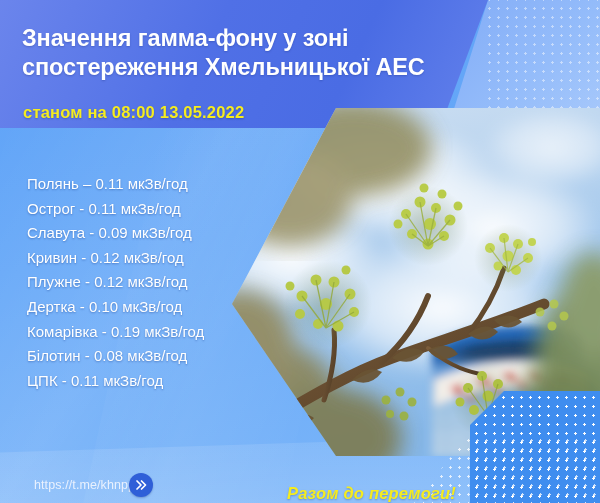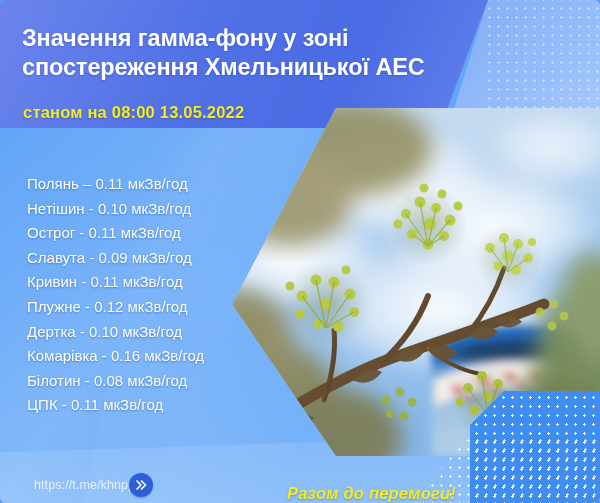--- a/index.html
+++ b/index.html
@@ -4,21 +4,20 @@
 <style>
   html,body{margin:0;padding:0;}
   body{
     width:600px;height:503px;overflow:hidden;
     font-family:"Liberation Sans", sans-serif;
     background:#5a9df5;
   }
   #poster{
     position:relative;width:600px;height:503px;overflow:hidden;
     background:linear-gradient(170deg,#5ea2f7 0%,#68a9f8 45%,#7cb6f9 100%);
-    border-radius:6px;
   }
 
   
   .sheen-a{
     position:absolute;left:-40px;top:110px;width:360px;height:420px;
     background:linear-gradient(110deg,rgba(255,255,255,0.00) 0%,rgba(255,255,255,0.10) 45%,rgba(255,255,255,0.00) 70%);
     transform:skewX(-14deg);pointer-events:none;
   }
   .sheen-b{
     position:absolute;left:120px;top:120px;width:200px;height:420px;
@@ -377,27 +376,26 @@
           </g>
         </g>
       </g>
 
       <rect x="0" y="0" width="368" height="348" fill="none"></rect>
     </svg>
   </div>
 
   <div class="readings">
     <div class="reading">Полянь – 0.11 мкЗв/год</div>
-    <div class="reading">Нетішин - 0.10 мкЗв/год</div>
     <div class="reading">Острог - 0.11 мкЗв/год</div>
     <div class="reading">Славута - 0.09 мкЗв/год</div>
-    <div class="reading">Кривин - 0.11 мкЗв/год</div>
+    <div class="reading">Кривин - 0.12 мкЗв/год</div>
     <div class="reading">Плужне - 0.12 мкЗв/год</div>
     <div class="reading">Дертка - 0.10 мкЗв/год</div>
-    <div class="reading">Комарівка - 0.16 мкЗв/год</div>
+    <div class="reading">Комарівка - 0.19 мкЗв/год</div>
     <div class="reading">Білотин - 0.08 мкЗв/год</div>
     <div class="reading">ЦПК - 0.11 мкЗв/год</div>
   </div>
 
   <div class="dots-br"></div>
   <div class="dots-br2"></div>
 
   <div class="tg-link">
     <span class="tg-url">https://t.me/khnpp</span>
     <span class="tg-badge">

